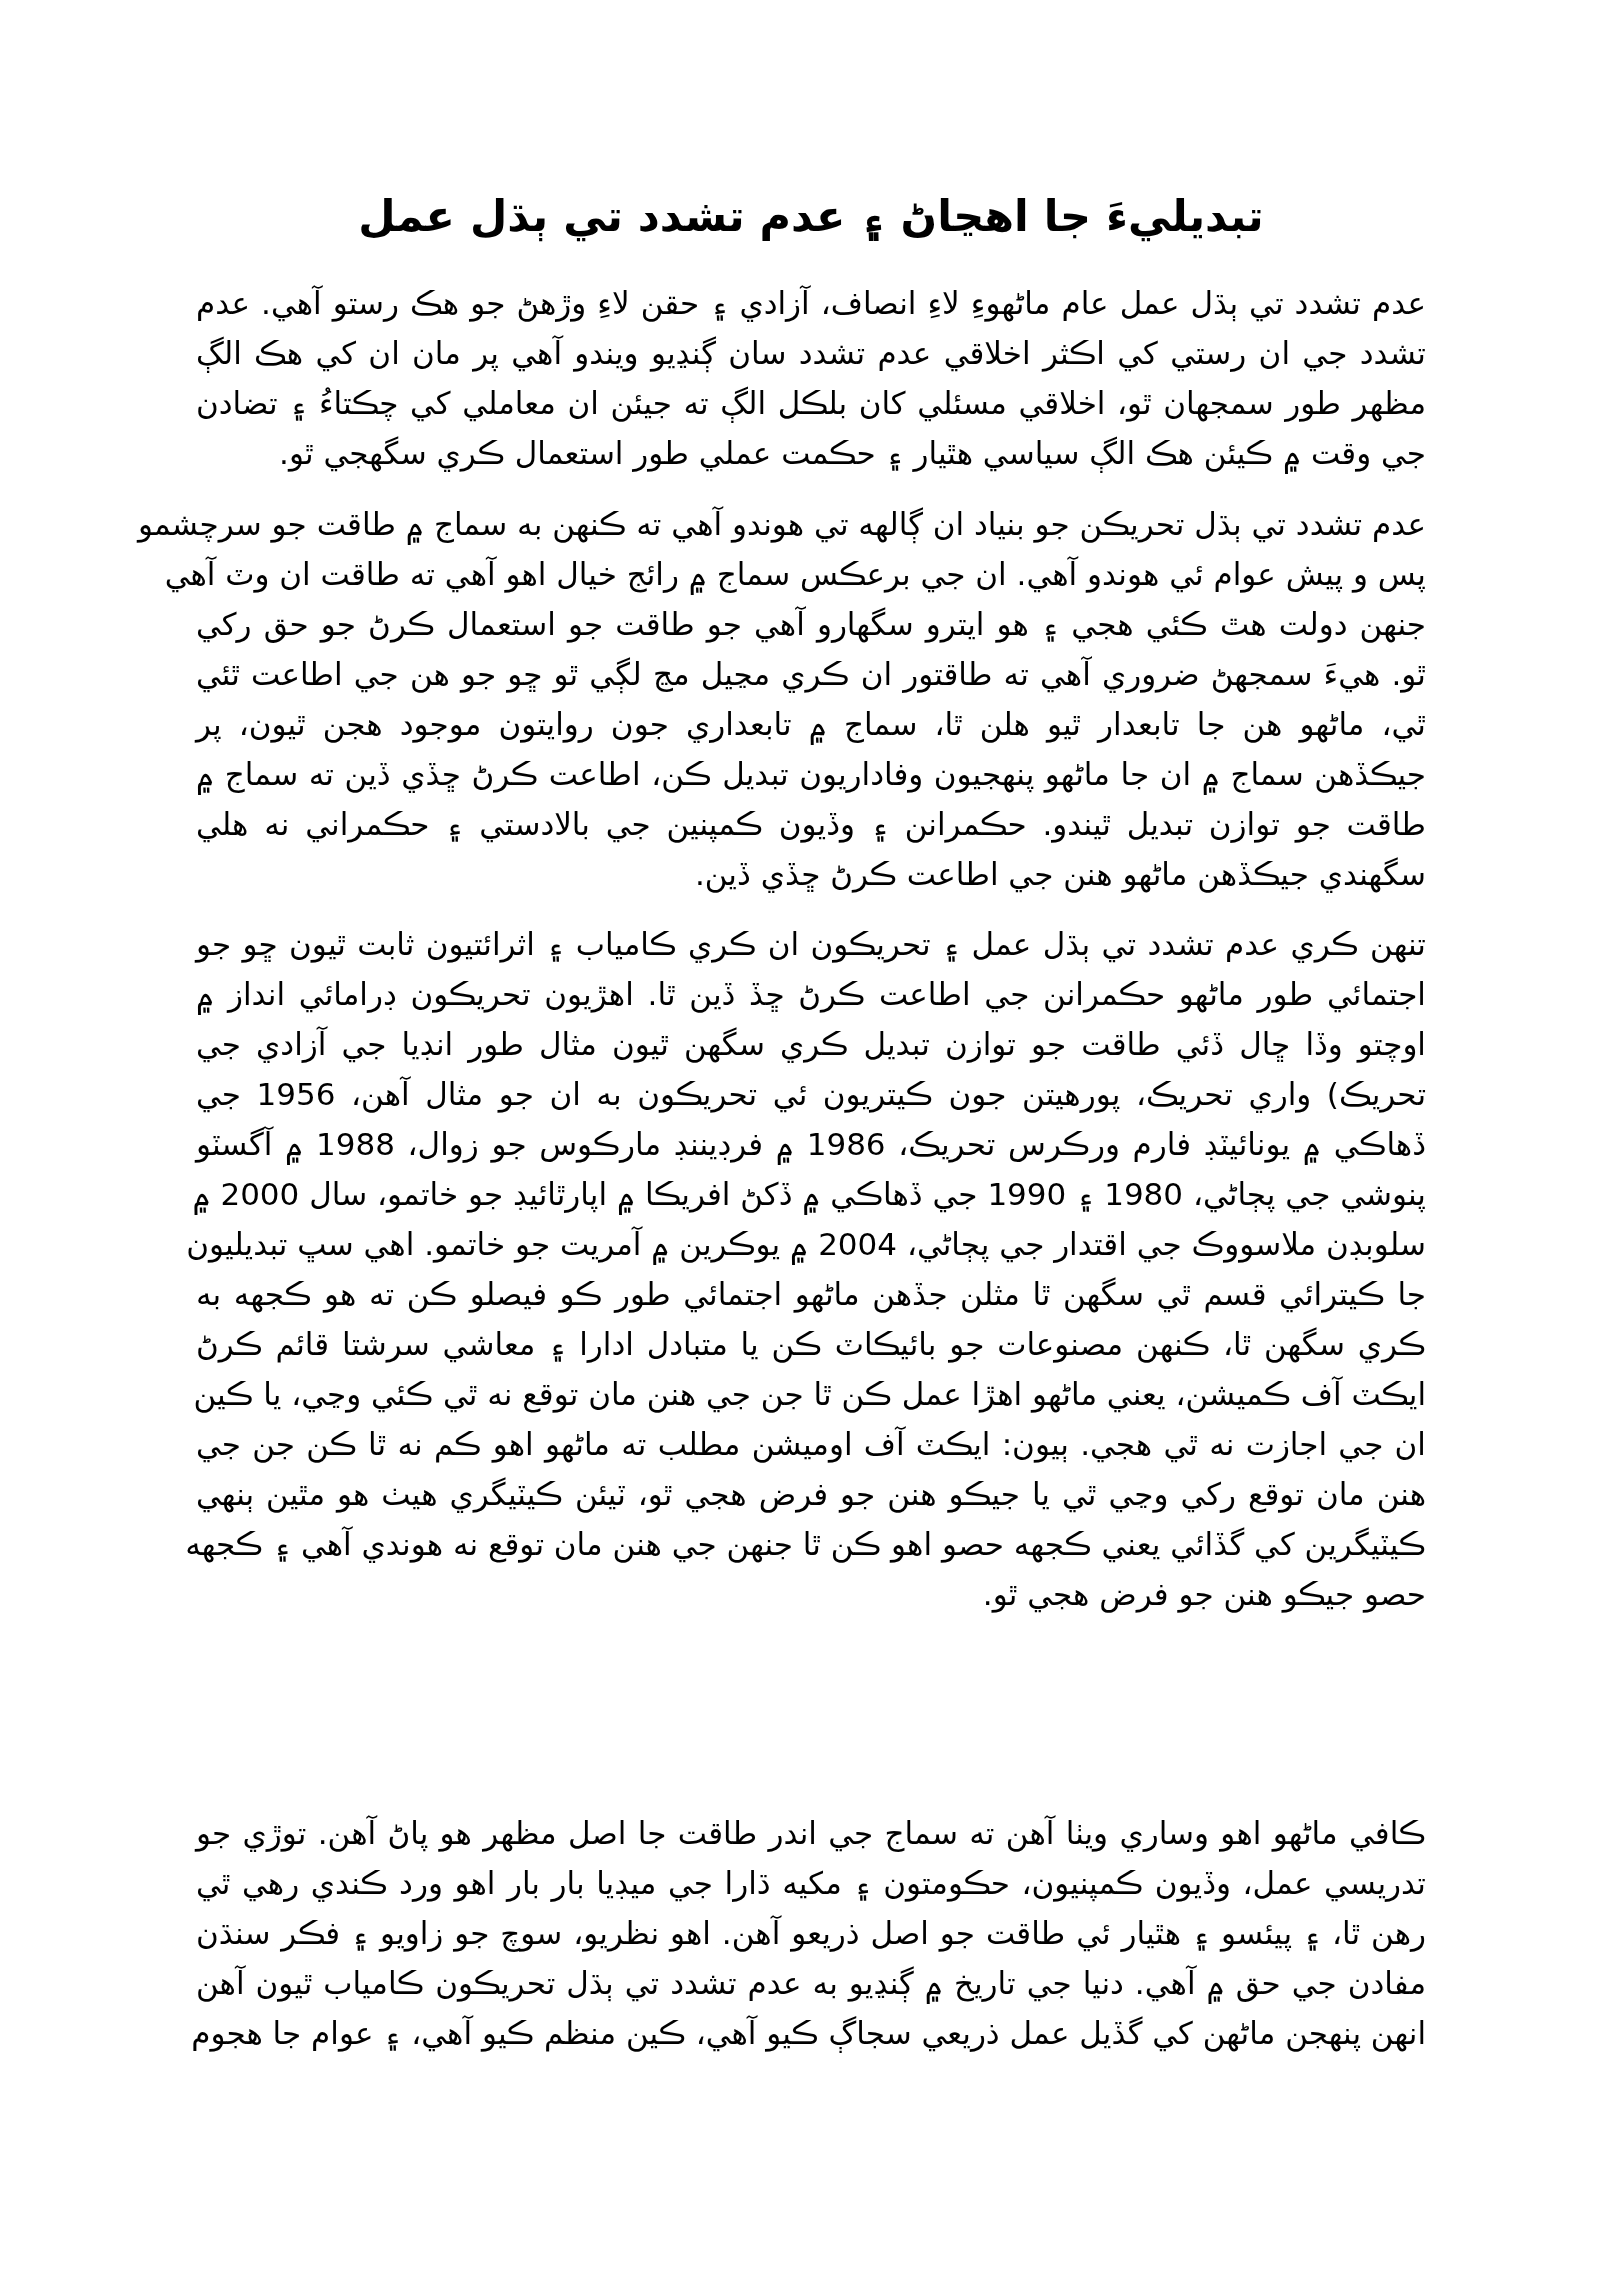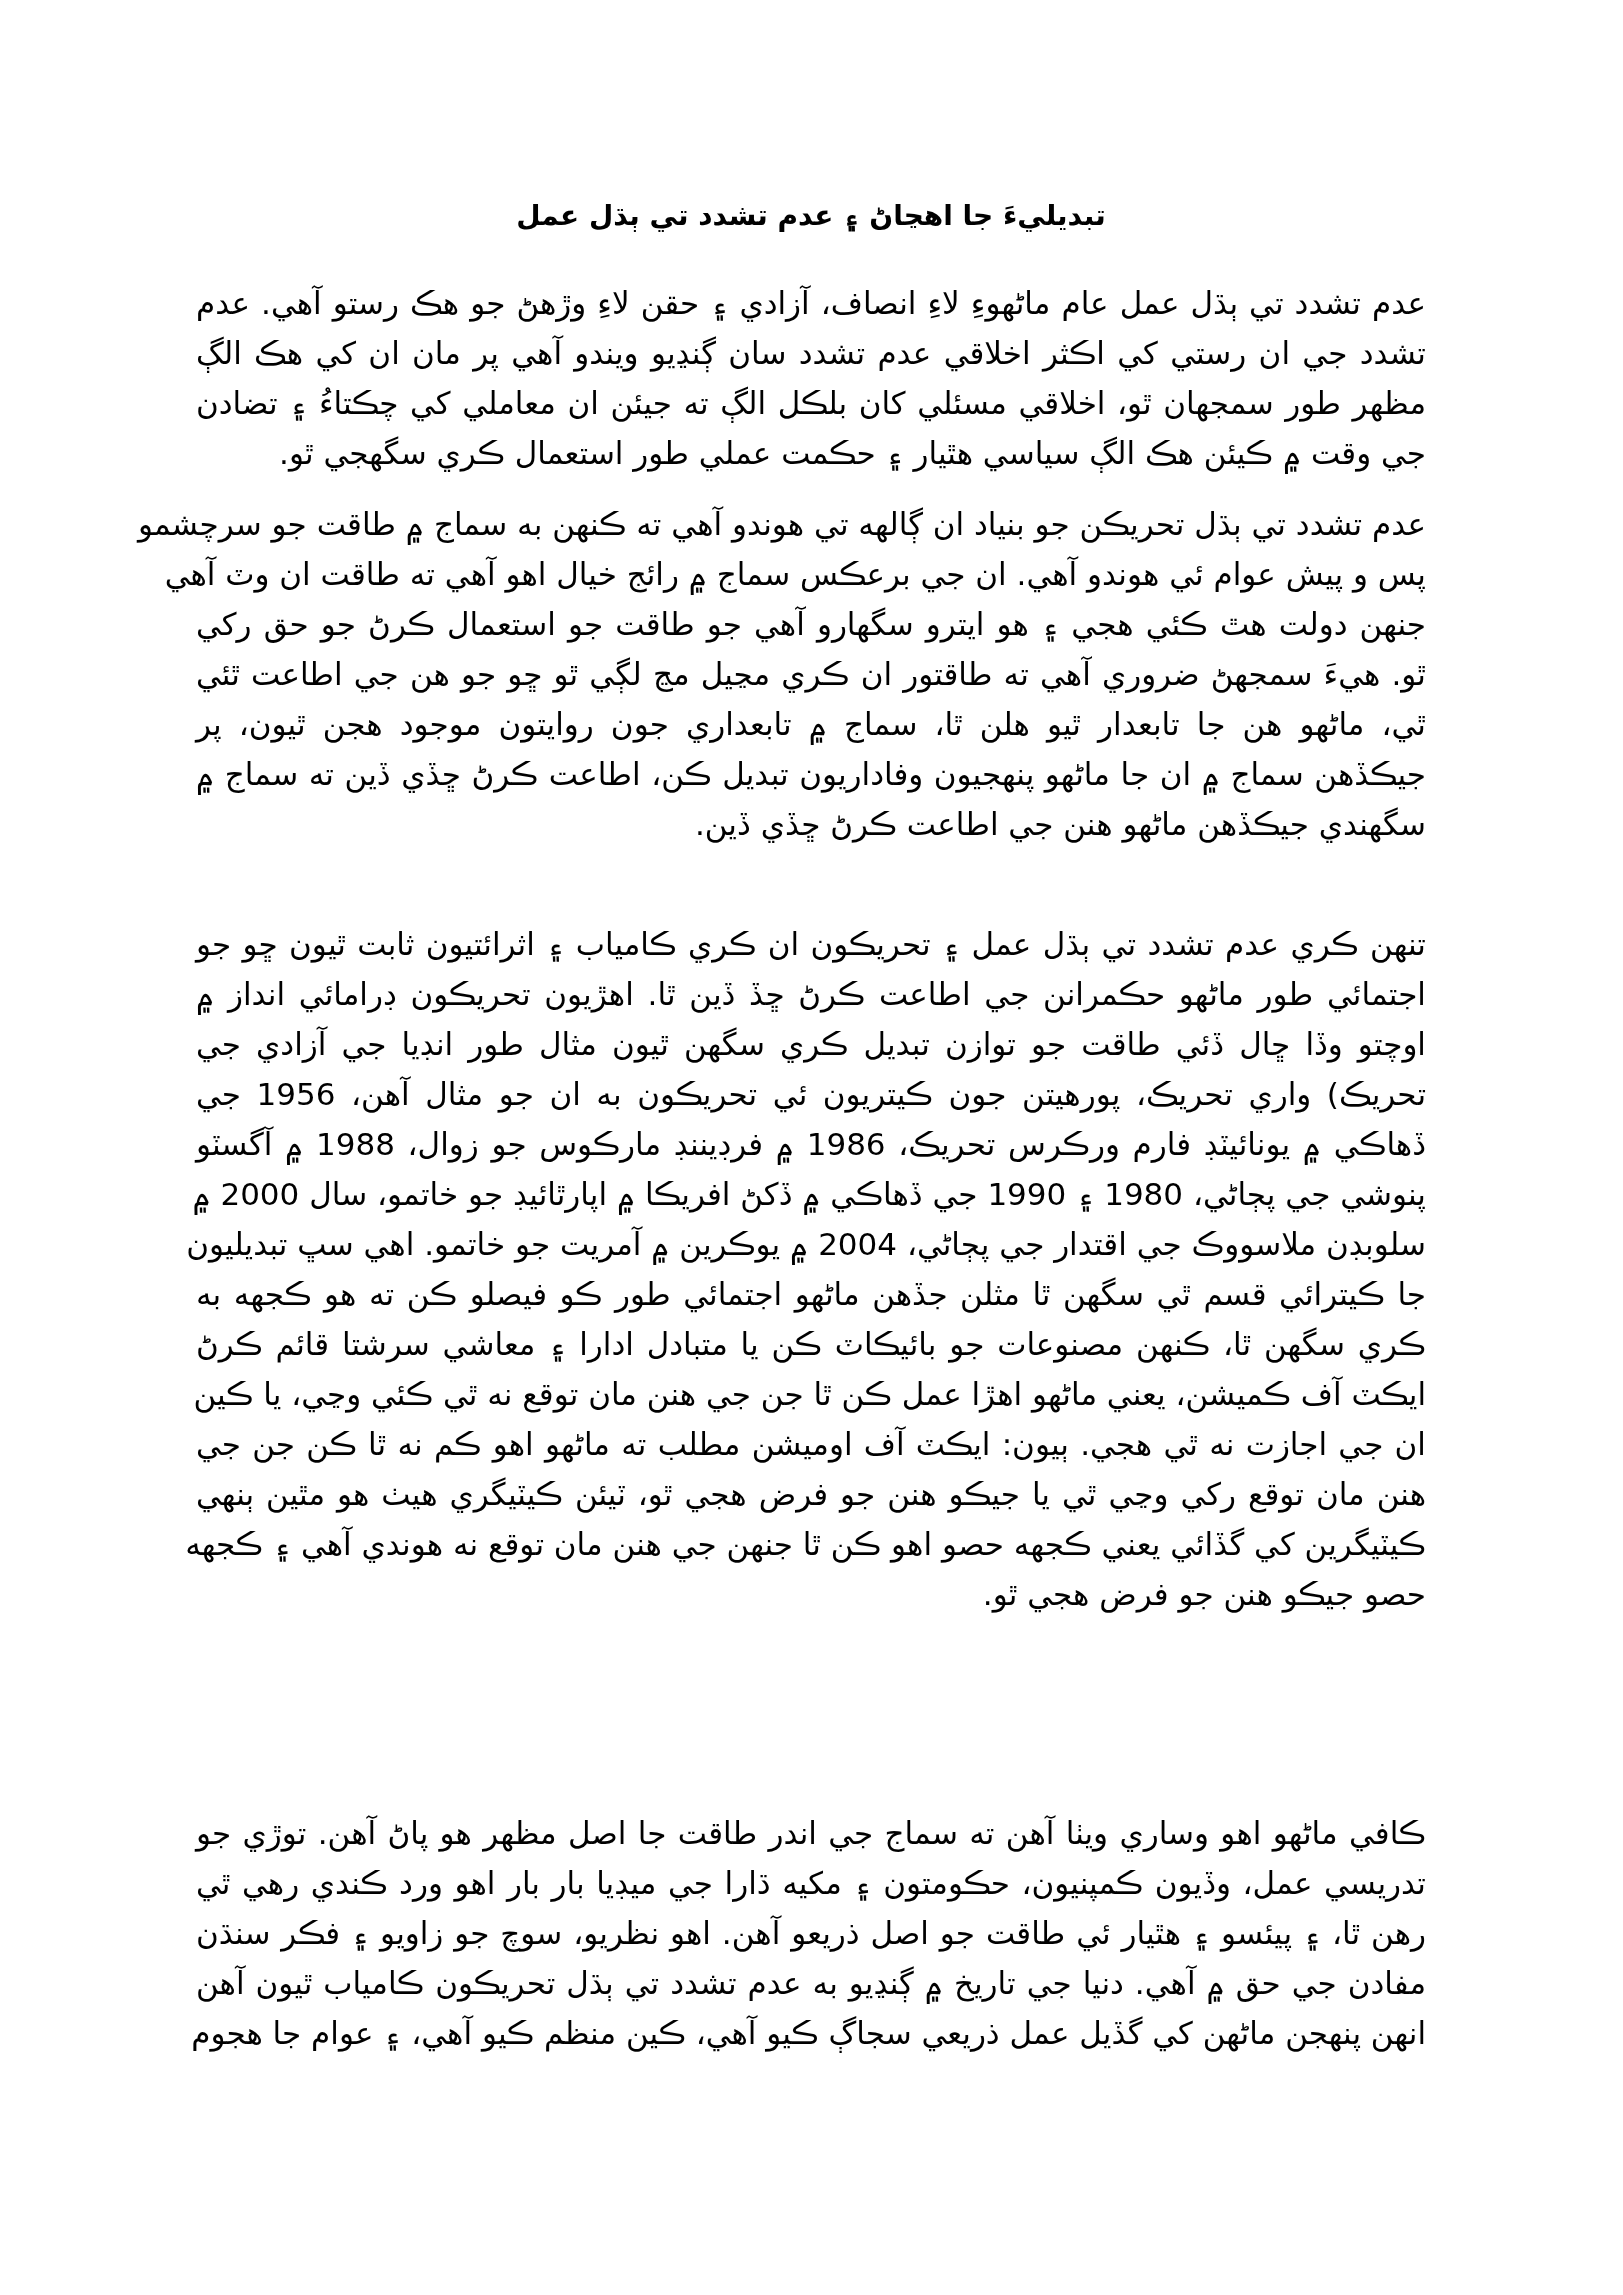--- a/index.html
+++ b/index.html
@@ -22,21 +22,21 @@
     width: 1230px;
     direction: rtl;
   }
   .title {
     position: absolute;
     top: 190px;
     left: 0;
     width: 1230px;
     text-align: center;
     font-weight: bold;
-    font-size: 28px;
+    font-size: 43px;
     line-height: 52px;
     white-space: nowrap;
   }
   .para {
     position: absolute;
     left: 0;
     width: 1230px;
   }
   .line {
     display: block;
@@ -69,20 +69,21 @@
     <span class="line last">جي وقت ۾ ڪيئن هڪ الڳ سياسي هٿيار ۽ حڪمت عملي طور استعمال ڪري سگهجي ٿو.</span>
   </div>
 
   <div class="para" id="p2">
     <span class="line">عدم تشدد تي ٻڌل تحريڪن جو بنياد ان ڳالهه تي هوندو آهي ته ڪنهن به سماج ۾ طاقت جو سرچشمو</span>
     <span class="line">پس و پيش عوام ئي هوندو آهي. ان جي برعڪس سماج ۾ رائج خيال اهو آهي ته طاقت ان وٽ آهي</span>
     <span class="line">جنهن دولت هٿ ڪئي هجي ۽ هو ايترو سگهارو آهي جو طاقت جو استعمال ڪرڻ جو حق رکي</span>
     <span class="line">ٿو. هيءَ سمجهڻ ضروري آهي ته طاقتور ان ڪري مڃيل مڃ لڳي ٿو ڇو جو هن جي اطاعت ٿئي</span>
     <span class="line">ٿي، ماڻهو هن جا تابعدار ٿيو هلن ٿا، سماج ۾ تابعداري جون روايتون موجود هجن ٿيون، پر</span>
     <span class="line">جيڪڏهن سماج ۾ ان جا ماڻهو پنهجيون وفاداريون تبديل ڪن، اطاعت ڪرڻ ڇڏي ڏين ته سماج ۾</span>
+    <span class="line">طاقت جو توازن تبديل ٿيندو. حڪمرانن ۽ وڏيون ڪمپنين جي بالادستي ۽ حڪمراني نه هلي</span>
     <span class="line last">سگهندي جيڪڏهن ماڻهو هنن جي اطاعت ڪرڻ ڇڏي ڏين.</span>
   </div>
 
   <div class="para" id="p3">
     <span class="line">تنهن ڪري عدم تشدد تي ٻڌل عمل ۽ تحريڪون ان ڪري ڪامياب ۽ اثرائتيون ثابت ٿيون ڇو جو</span>
     <span class="line">اجتمائي طور ماڻهو حڪمرانن جي اطاعت ڪرڻ ڇڏ ڏين ٿا. اهڙيون تحريڪون ڊرامائي انداز ۾</span>
     <span class="line">اوچتو وڏا ڇال ڏئي طاقت جو توازن تبديل ڪري سگهن ٿيون مثال طور انڊيا جي آزادي جي</span>
     <span class="line">تحريڪ) واري تحريڪ، پورهيتن جون ڪيتريون ئي تحريڪون به ان جو مثال آهن، 1956 جي</span>
     <span class="line">ڏهاڪي ۾ يونائيٽڊ فارم ورڪرس تحريڪ، 1986 ۾ فرڊيننڊ مارڪوس جو زوال، 1988 ۾ آگسٽو</span>
     <span class="line">پنوشي جي پڄاڻي، 1980 ۽ 1990 جي ڏهاڪي ۾ ڏکڻ افريڪا ۾ اپارٿائيڊ جو خاتمو، سال 2000 ۾</span>

